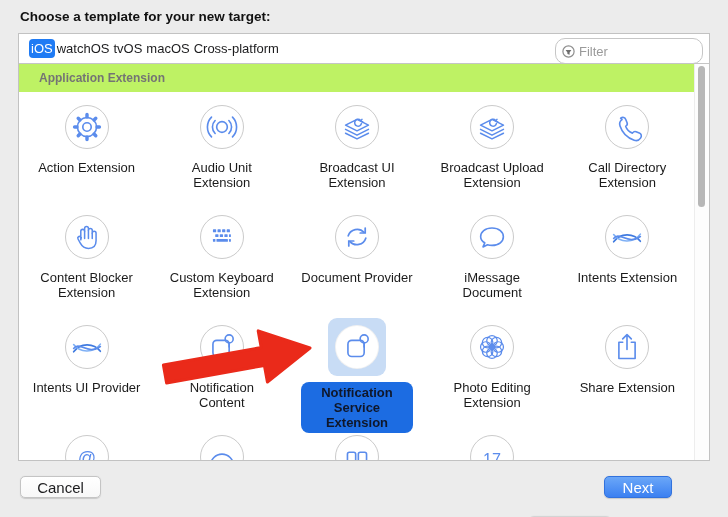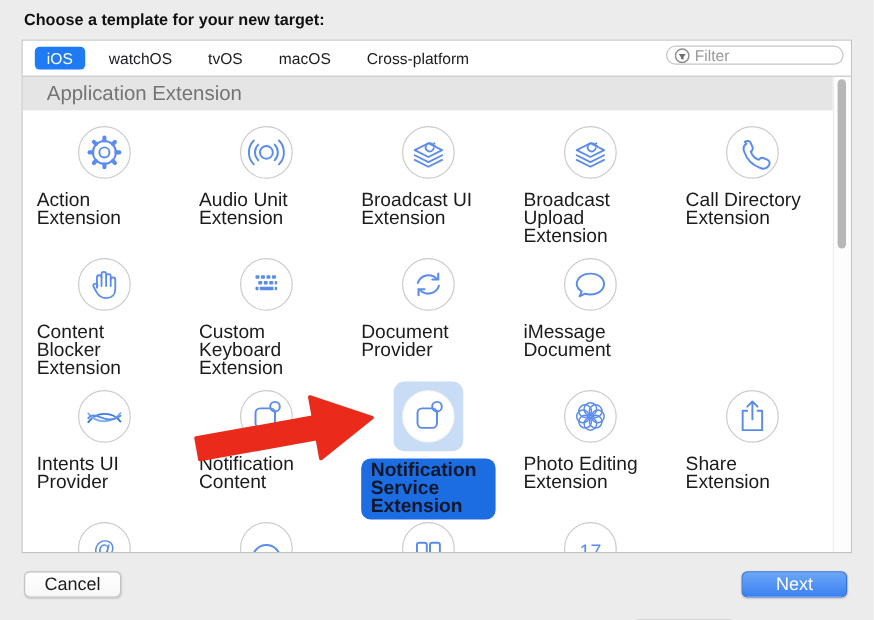--- a/index.html
+++ b/index.html
@@ -27,28 +27,28 @@
 
   
   .tabbar {
     position:absolute; left:0; top:0; right:0; height:29px;
     display:flex; align-items:center;
     padding-left:10px;
     background:#fff;
   }
   .tab {
     font-size:13px; color:#1c1c1e;
-    padding:2px 10px; margin-right:10px;
+    padding:2px 2px; margin-right:0;
     border-radius:4px; cursor:default;
   }
   .tab.selected { background:#1f7bf4; color:#fff; }
 
   .filter-field {
     position:absolute; right:6px; top:4px;
-    width:148px; height:16px;
+    width:148px; height:26px;
     background:#fff;
     border:1px solid #c6c6c6;
     border-radius:10px;
     display:flex; align-items:center;
     padding:0 6px;
   }
   .filter-icon { width:13px; height:13px; margin-right:4px; flex:none; }
   .filter-input {
     border:none; outline:none; background:transparent;
     font-size:13px; color:#444; width:100%;
@@ -58,22 +58,22 @@
 
   
   .content {
     position:absolute; left:0; top:29px; right:0; bottom:0;
     border-top:1px solid #c5c5c5;
     background:#fff;
     overflow:hidden;
   }
   .section-header {
     position:absolute; left:0; top:0; right:15px; height:28px;
-    background:#e5e5e5;
-    font-size:17px; font-weight:normal; color:#747474;
+    background:#bef264;
+    font-size:12px; font-weight:bold; color:#747474;
     line-height:28px; padding-left:20px;
   }
 
   
   .scroll-track {
     position:absolute; right:0; top:0; bottom:0; width:15px;
     background:#fdfdfd; border-left:1px solid #ededed;
   }
   .scroll-thumb {
     position:absolute; right:4px; top:2px;
@@ -104,22 +104,22 @@
   .icon-circle {
     width:44px; height:44px; border-radius:50%;
     background:#fff; border:1.5px solid #cbcbcb;
     display:flex; align-items:center; justify-content:center;
   }
   .cell.selected .icon-circle { border-color:rgba(0,0,0,0.05); }
   .tpl-icon { width:44px; height:44px; display:block; }
 
   .tpl-label {
     margin-top:4px;
-    font-size:16px; line-height:15px;
-    color:#1b1b1b; 
+    font-size:13px; line-height:15px;
+    color:#1b1b1b; text-align:center;
     max-width:112px;
   }
   .cell.selected .tpl-label {
     background:#1c6ce2; color:#0f172a; font-weight:bold;
     border-radius:8px; padding:3px 8px;
     max-width:112px; margin-top:6px;
   }
 
   
   .annotation-arrow {
@@ -140,21 +140,21 @@
     left:20px; width:81px;
     background:linear-gradient(#ffffff,#f7f7f7);
     border:1px solid #c4c4c4; color:#1c1c1e;
   }
   .btn-previous {
     left:529px; width:82px;
     background:linear-gradient(#fcfcfc,#f4f4f4);
     border:1px solid #d4d4d4; color:#bcbcbc;margin-top:40px;
   }
   .btn-next {
-    left:618px; width:88px;
+    left:604px; width:68px;
     background:linear-gradient(#6ba7f8,#3b80f1);
     border:1px solid #3272dd; color:#fff;
   }
 
   .sym-defs { position:absolute; width:0; height:0; overflow:hidden; }
 </style>
 </head>
 <body>
 
 <svg class="sym-defs" aria-hidden="true">
@@ -353,20 +353,30 @@
       <div class="cell">
         <div class="icon-wrap">
             <div class="icon-circle">
               <svg class="tpl-icon" viewBox="0 0 44 44">
                 <use href="#sym-bubble"></use>
               </svg>
             </div>
           </div>
         <div class="tpl-label">iMessage Document</div>
       </div>
+      <div class="cell">
+        <div class="icon-wrap">
+            <div class="icon-circle">
+              <svg class="tpl-icon" viewBox="0 0 44 44">
+                <use href="#sym-waves"></use>
+              </svg>
+            </div>
+          </div>
+        <div class="tpl-label">Intents Extension</div>
+      </div>
     </div>
 
     <div class="grid-row row-3">
       <div class="cell">
         <div class="icon-wrap">
             <div class="icon-circle">
               <svg class="tpl-icon" viewBox="0 0 44 44">
                 <use href="#sym-waves"></use>
               </svg>
             </div>

